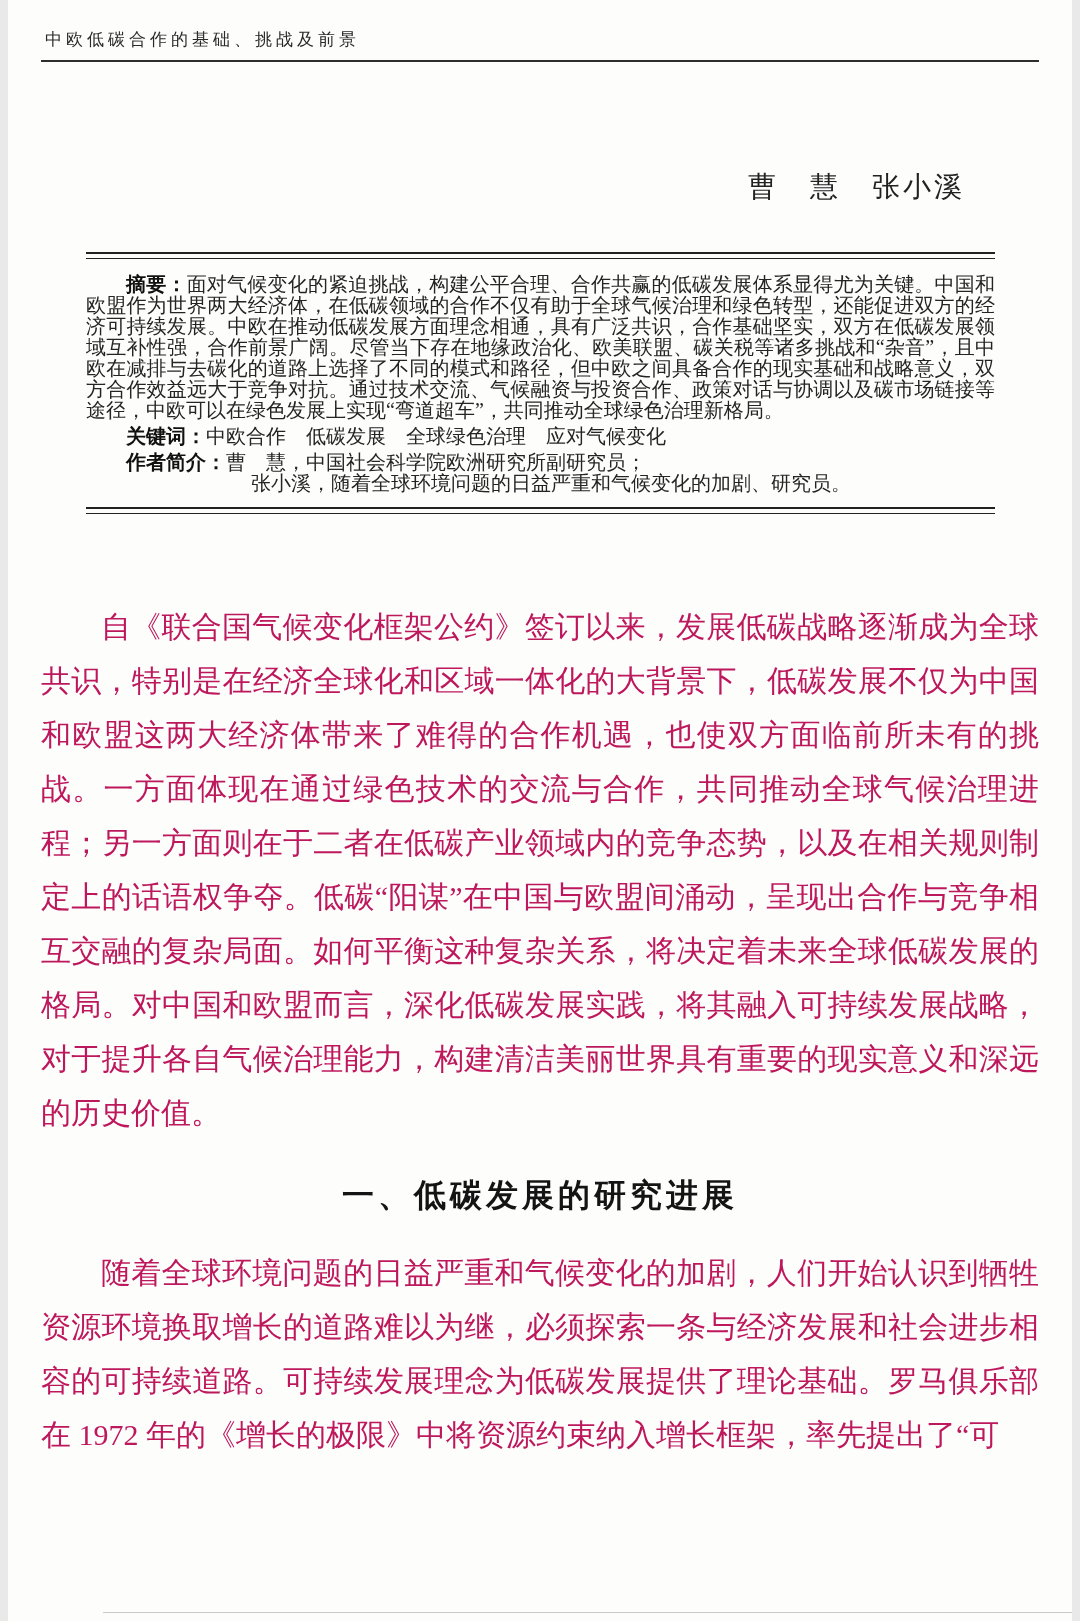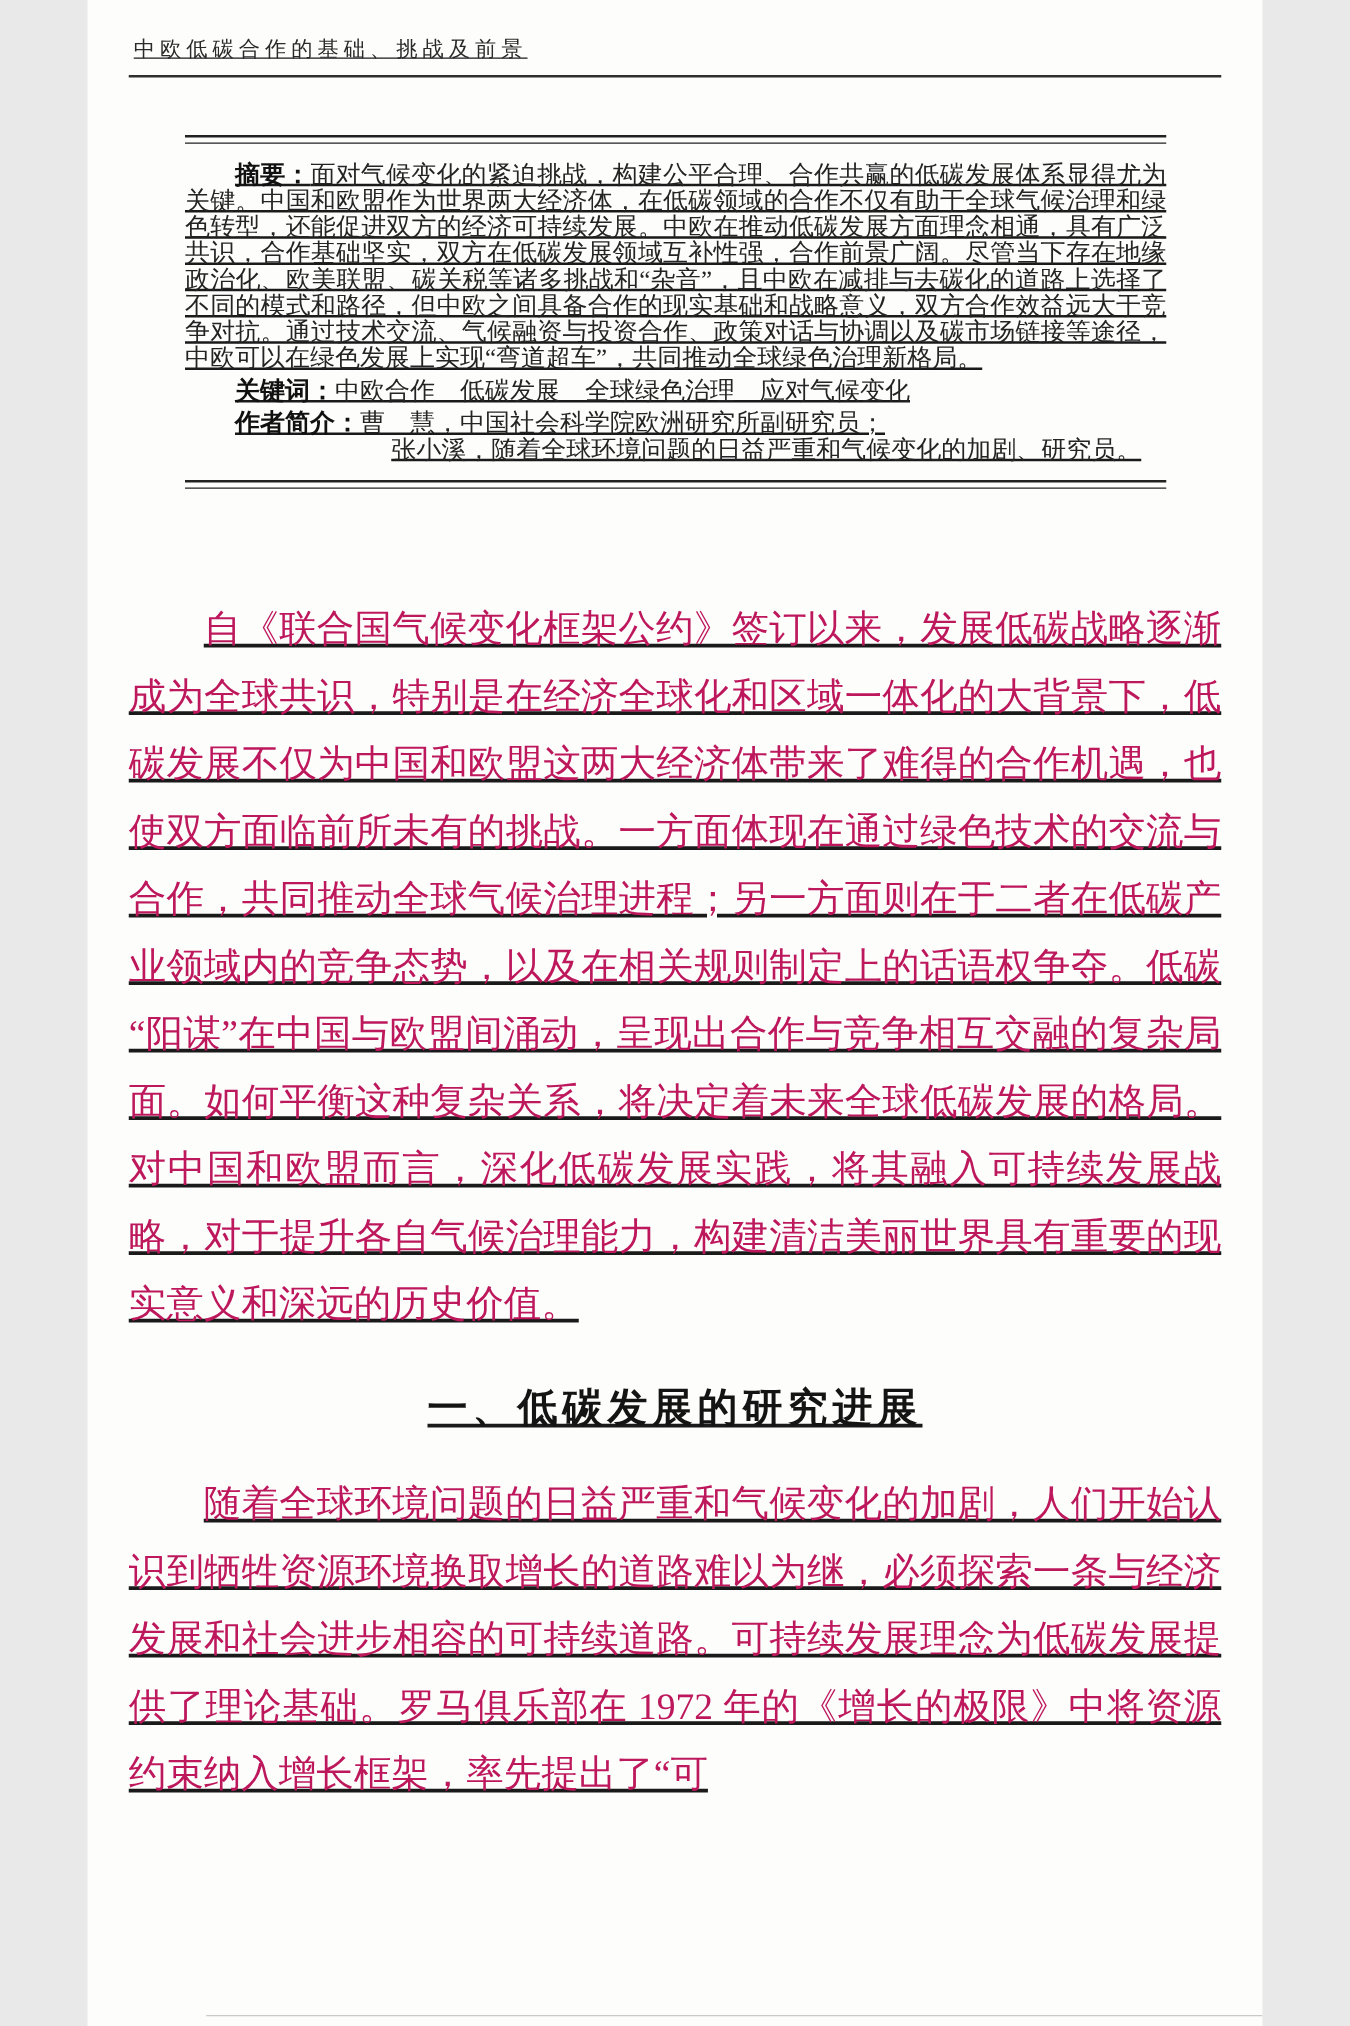--- a/index.html
+++ b/index.html
@@ -1,27 +1,26 @@
 <!DOCTYPE html>
 <html lang="zh"><head>
 <meta charset="utf-8">
 <style>
   html, body { margin: 0; padding: 0; background: #e9e9e9; }
   .page {
     position: relative;
-    width: 940px;
+    width: 1064px;
     height: 1621px;
     margin: 0 auto;
     background: #fdfdfc;
     color: #1a1a1a;
     font-family: "Liberation Serif", "DejaVu Serif", serif;
     overflow: hidden;
     box-sizing: border-box;
     padding: 26px 33px 0 33px;
-    text-decoration: underline;
   }
 
   
   .running-header {
     font-size: 17px;
     letter-spacing: 4px;
     color: #2a2a2a;
     padding: 2px 0 9px 4px;
     border-bottom: 2px solid #2e2e2e;
   }
@@ -118,20 +117,21 @@
   }
 </style>
 </head>
 <body>
 
 <div class="page">
 
   <div class="running-header">中欧低碳合作的基础、挑战及前景</div>
 
 
+  <div class="authors-line">曹　慧　张小溪</div>
 
   <div class="abstract-box">
     <div class="double-rule"></div>
 
     <div class="abstract-inner">
       <p class="abstract-para"><span class="inline-label">摘要：</span><span>面对气候变化的紧迫挑战，构建公平合理、合作共赢的低碳发展体系显得尤为关键。中国和欧盟作为世界两大经济体，在低碳领域的合作不仅有助于全球气候治理和绿色转型，还能促进双方的经济可持续发展。中欧在推动低碳发展方面理念相通，具有广泛共识，合作基础坚实，双方在低碳发展领域互补性强，合作前景广阔。尽管当下存在地缘政治化、欧美联盟、碳关税等诸多挑战和“杂音”，且中欧在减排与去碳化的道路上选择了不同的模式和路径，但中欧之间具备合作的现实基础和战略意义，双方合作效益远大于竞争对抗。通过技术交流、气候融资与投资合作、政策对话与协调以及碳市场链接等途径，中欧可以在绿色发展上实现“弯道超车”，共同推动全球绿色治理新格局。</span></p>
 
       <p class="keywords-line"><span class="inline-label">关键词：</span><span>中欧合作　低碳发展　全球绿色治理　应对气候变化</span></p>
 
       <p class="bio-line1"><span class="inline-label">作者简介：</span><span>曹　慧，中国社会科学院欧洲研究所副研究员；</span></p>

